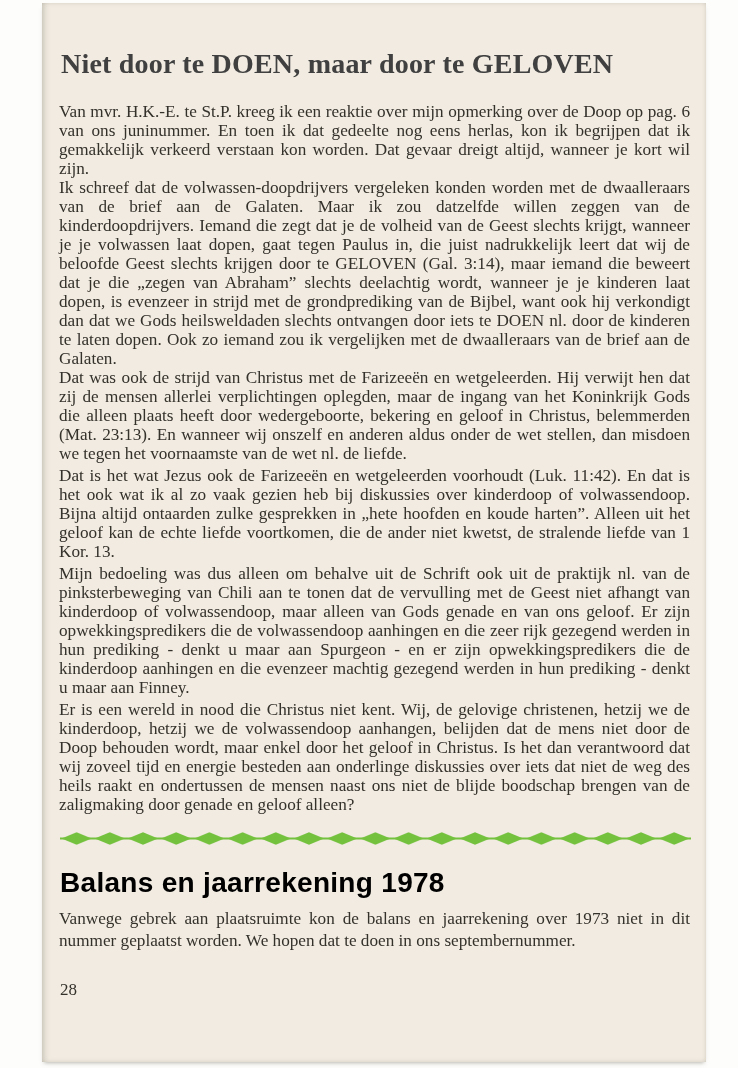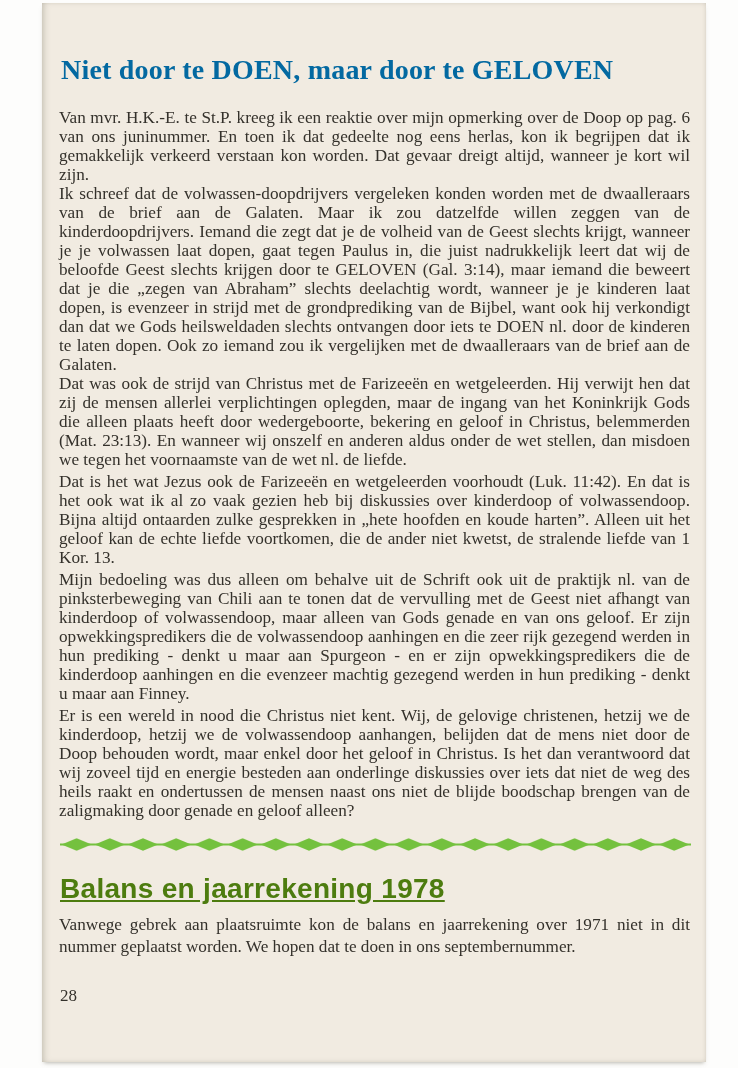--- a/index.html
+++ b/index.html
@@ -25,27 +25,27 @@
     box-shadow: inset 4px 0 7px -3px rgba(90,85,70,0.35),
                 inset -2px 0 4px -2px rgba(90,85,70,0.20),
                 0 3px 4px -2px rgba(120,115,100,0.5);
   }
   .content {
     padding: 38px 16px 0 17px;
     font-family: "Liberation Serif", serif;
     color: #34312b;
   }
   h1.article-title {
-    margin: 14px 0 24px 2px;
+    margin: 8px 0 24px 2px;
     font-family: "Liberation Serif", serif;
     font-weight: bold;
     font-size: 28px;
     line-height: 1.05;
     letter-spacing: 0.2px;
-    color: #0369a1;
+    color: #404040;
   }
   .article-body p {
     margin: 0;
     font-size: 17.2px;
     line-height: 19px;
     text-align: justify;
     color: #34312b;
   }
   .article-body p.gap {
     margin-top: 3px;
@@ -54,22 +54,21 @@
     margin: 17px 0 0 1px;
     height: 15px;
     line-height: 0;
   }
   h2.section-heading {
     margin: 21px 0 0 1px;
     font-family: "Liberation Sans", sans-serif;
     font-weight: bold;
     font-size: 28px;
     letter-spacing: 0.3px;
-    color: #4d7c0f;
-    text-decoration: underline;
+    color: #000000;
   }
   .section-paragraph {
     margin: 9px 0 0 0;
     font-size: 17.2px;
     line-height: 21.3px;
     text-align: justify;
     color: #34312b;
   }
   .page-number {
     margin: 29px 0 0 1px;
@@ -102,19 +101,19 @@
               <line x1="0" y1="7.5" x2="33.2" y2="7.5" stroke="#74c13e" stroke-width="1.8"></line>
               <path d="M1.5,7.5 L16.6,1.2 L31.7,7.5 L16.6,13.8 Z" fill="#74c13e"></path>
             </pattern>
           </defs>
           <rect width="631" height="15" fill="url(#dia)"></rect>
         </svg>
       </div>
 
       <h2 class="section-heading">Balans en jaarrekening 1978</h2>
 
-      <p class="section-paragraph">Vanwege gebrek aan plaatsruimte kon de balans en jaarrekening over 1971 niet in dit nummer geplaatst worden. We hopen dat te doen in ons septembernummer.</p>
+      <p class="section-paragraph">Vanwege gebrek aan plaatsruimte kon de balans en jaarrekening over 1973 niet in dit nummer geplaatst worden. We hopen dat te doen in ons septembernummer.</p>
 
       <div class="page-number">28</div>
 
     </div>
   </div>
 </div>
 
 </body></html>

